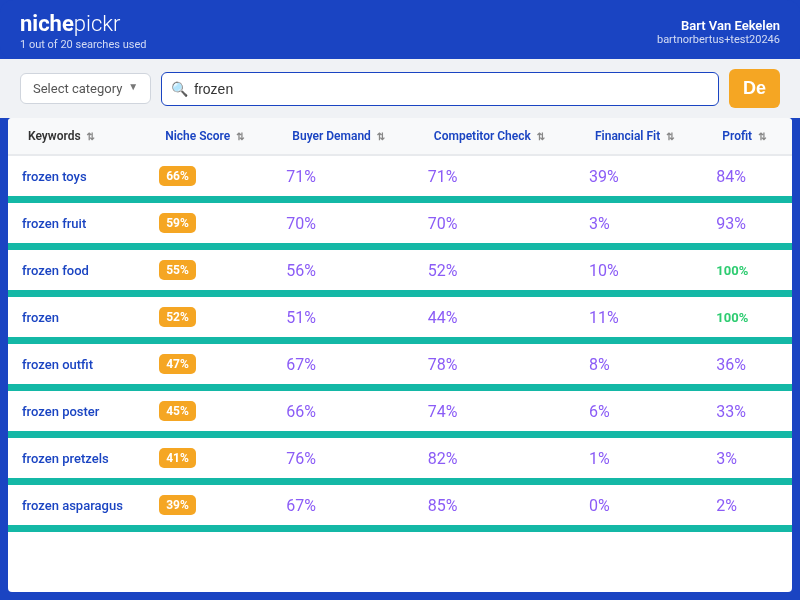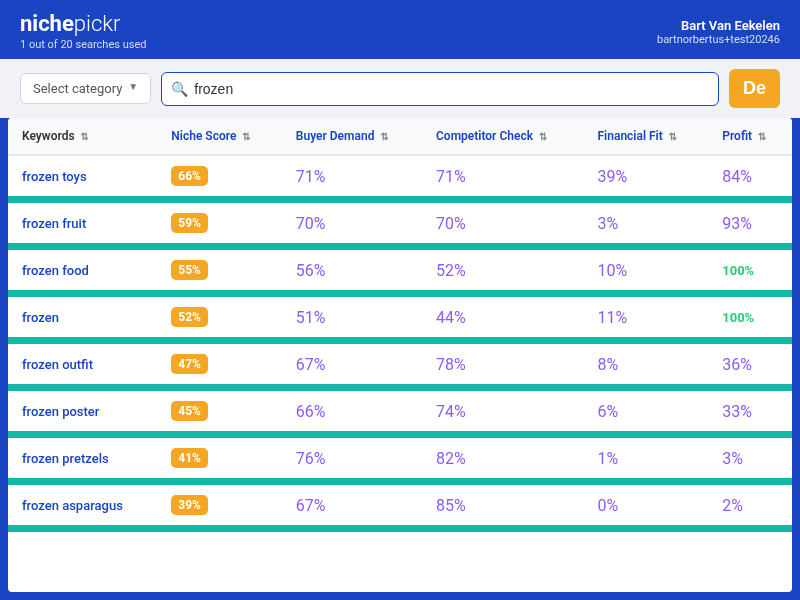--- a/index.html
+++ b/index.html
@@ -119,21 +119,21 @@
     table {
       width: 100%;
       border-collapse: collapse;
       font-size: 13px;
     }
     thead tr {
       background: #f8f9fa;
       border-bottom: 2px solid #e8eaed;
     }
     thead th {
-      padding: 11px 14px;
+      padding: 11px 20px;
       text-align: left;
       font-weight: 600;
       font-size: 12px;
       color: #555;
       white-space: nowrap;
     }
     thead th.col-keywords { color: #333; }
     thead th.col-niche { color: #1a44c2; }
     thead th.col-buyer { color: #1a44c2; }
     thead th.col-competitor { color: #1a44c2; }

